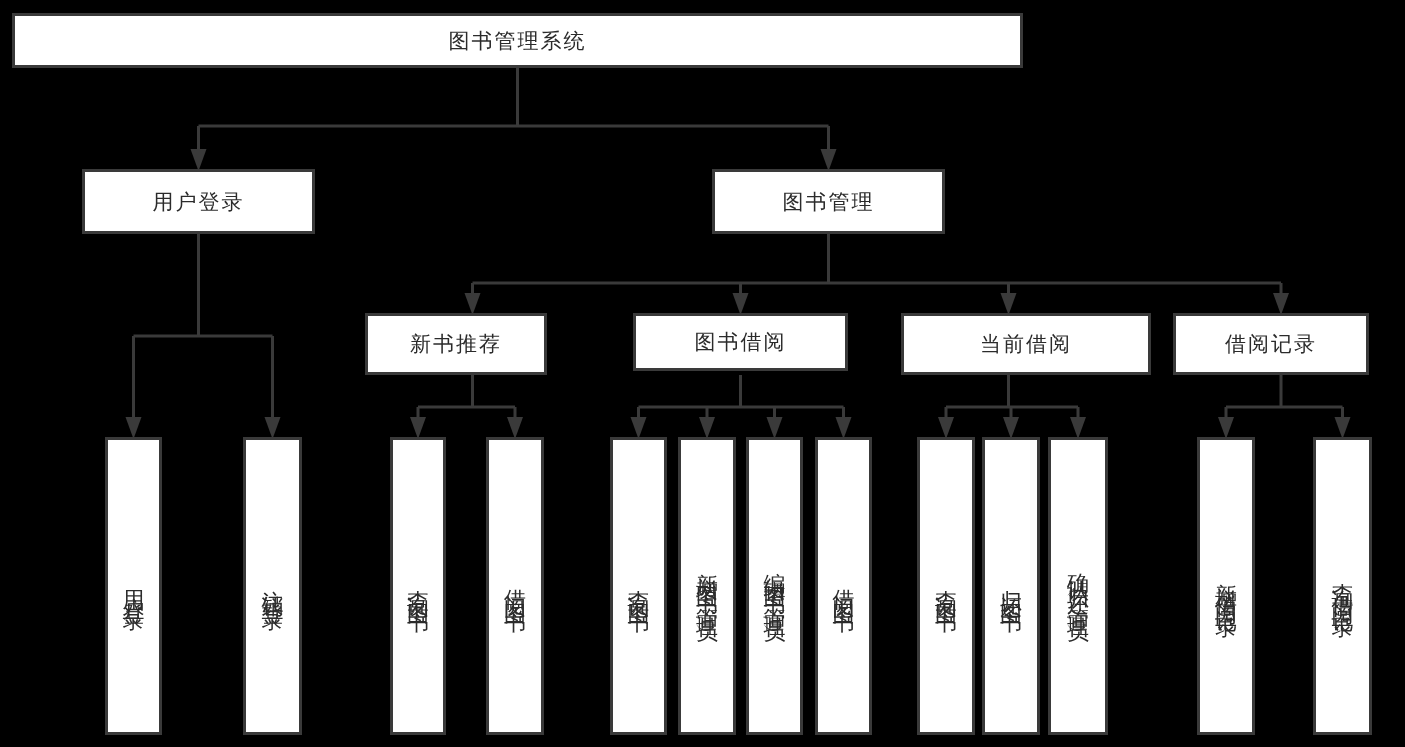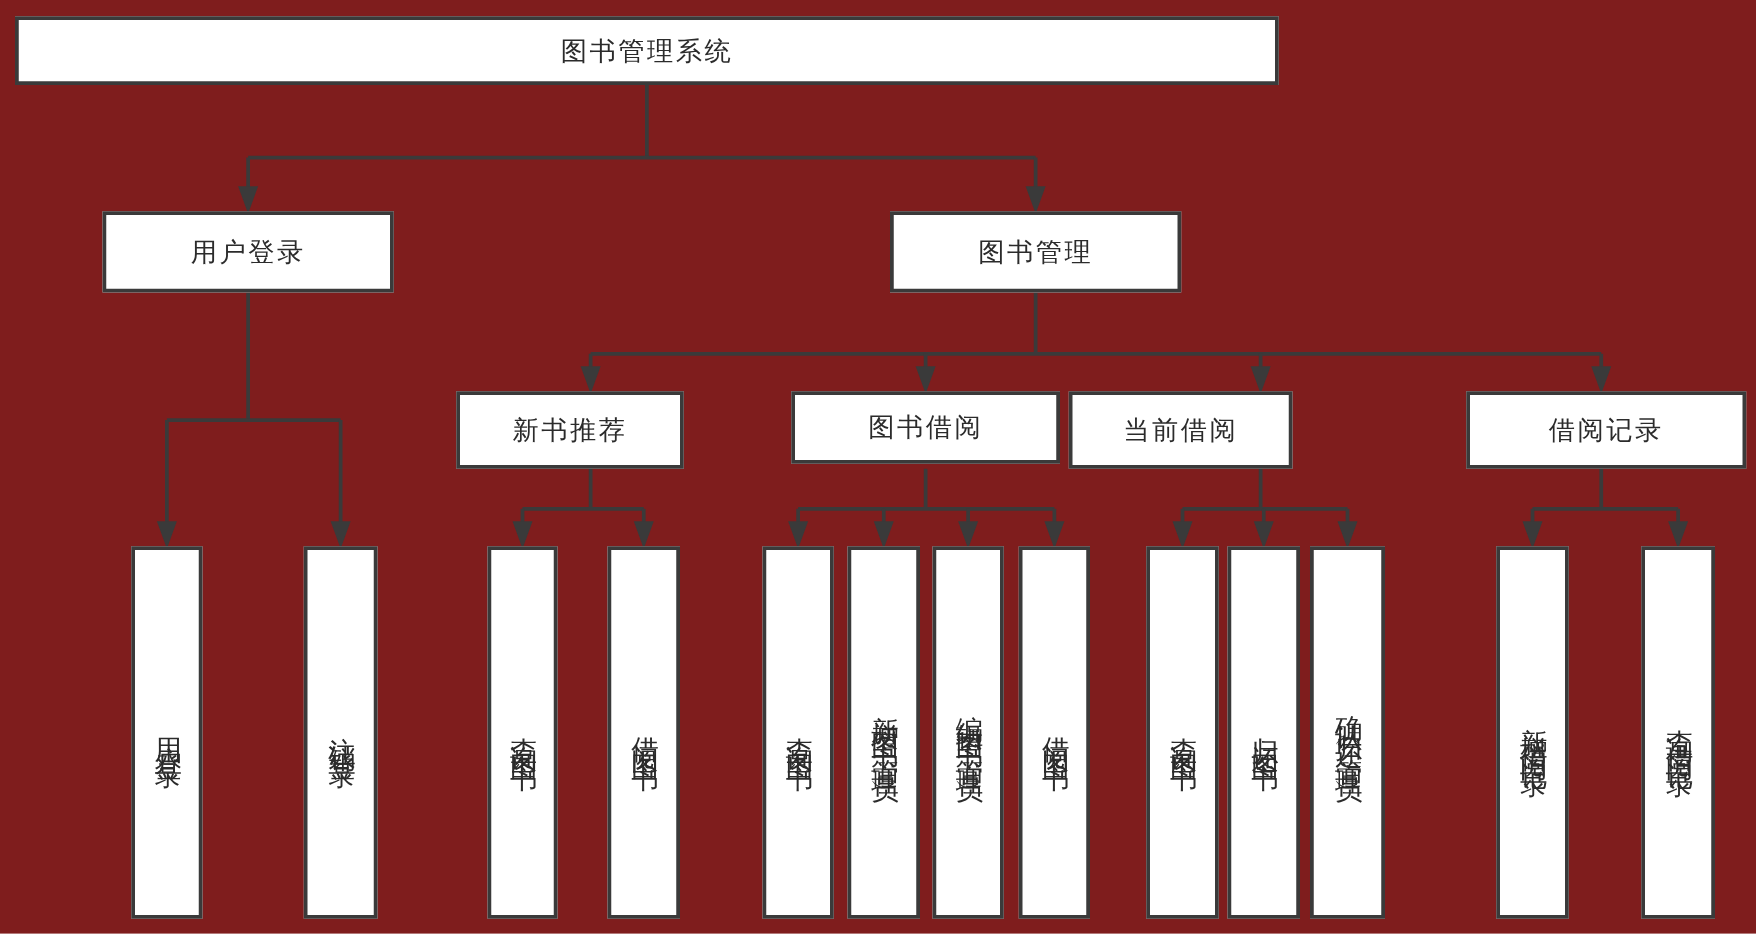--- a/index.html
+++ b/index.html
@@ -1,19 +1,19 @@
 <!DOCTYPE html>
 <html><head>
 <meta charset="utf-8">
 <style>
   html,body{margin:0;padding:0;background:#ffffff;}
   #canvas{
     position:relative;
     width:1405px;height:747px;
-    background:#7f1d1d;
+    background:#000000;
     font-family:"DejaVu Sans","Liberation Sans",sans-serif;
     overflow:hidden;
     text-align:center;
   }
   #wires{position:absolute;left:0;top:0;z-index:1;}
   .node{
     position:absolute;
     box-sizing:border-box;
     background:#ffffff;
     border:3px solid #3a3a3a;
@@ -115,24 +115,24 @@
       </div>
       <div class="node horizontal" style="left: 712px; top: 169px; width: 233px; height: 65px;">
         <span class="label">图书管理</span>
       </div>
       <div class="node horizontal" style="left: 365px; top: 313px; width: 182px; height: 62px;">
         <span class="label">新书推荐</span>
       </div>
       <div class="node horizontal" style="left: 633px; top: 313px; width: 215px; height: 58px;">
         <span class="label">图书借阅</span>
       </div>
-      <div class="node horizontal" style="left: 855px; top: 313px; width: 179px; height: 62px;">
+      <div class="node horizontal" style="left: 901px; top: 313px; width: 250px; height: 62px;">
         <span class="label">当前借阅</span>
       </div>
-      <div class="node horizontal" style="left: 1173px; top: 313px; width: 224px; height: 62px; font-family: Liberation Mono, monospace;">
+      <div class="node horizontal" style="left: 1173px; top: 313px; width: 196px; height: 62px; font-family: Liberation Mono, monospace;">
         <span class="label">借阅记录</span>
       </div>
       <div class="node vertical" style="left: 105px; top: 437px; width: 57px; height: 298px;">
         <span class="label">用户登录</span>
       </div>
       <div class="node vertical" style="left: 243px; top: 437px; width: 59px; height: 298px;">
         <span class="label">注销登录</span>
       </div>
       <div class="node vertical" style="left: 390px; top: 437px; width: 56px; height: 298px;">
         <span class="label">查询图书</span>

